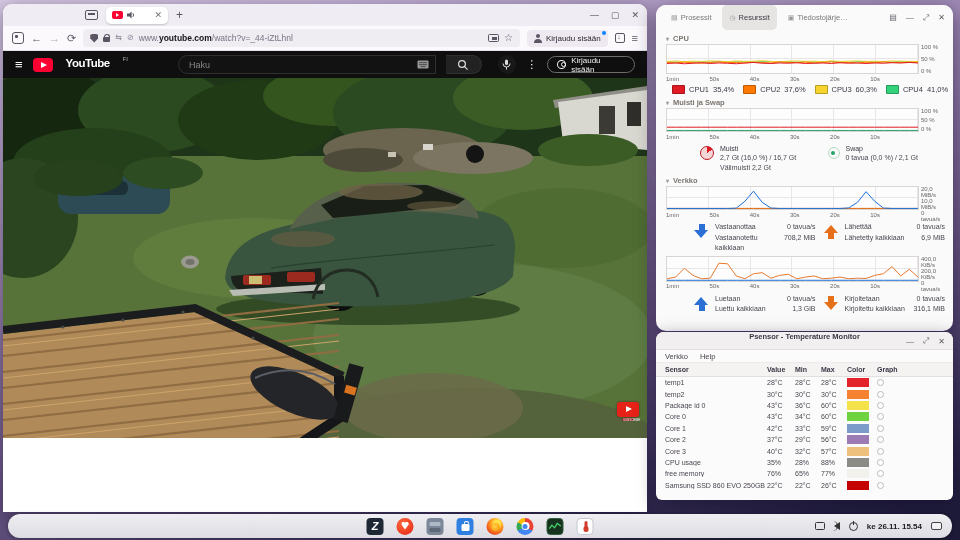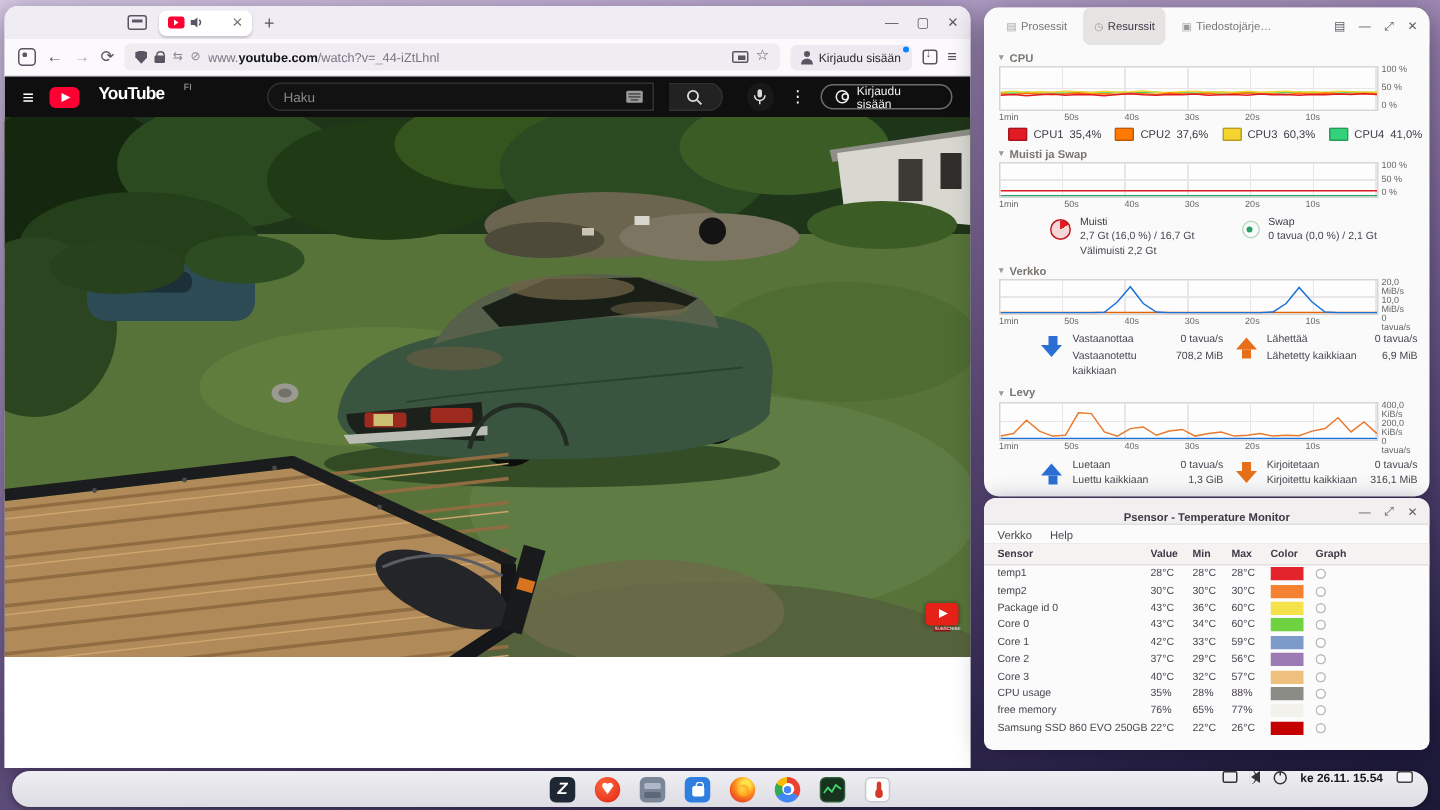--- a/index.html
+++ b/index.html
@@ -100,21 +100,21 @@
   .arrw.up .stem{bottom:0}.arrw.up .head{bottom:6px;border-bottom:8px solid}
   .arrw.blue .stem{background:#2b6fd4}.arrw.blue .head{border-top-color:#2b6fd4;border-bottom-color:#2b6fd4}
   .arrw.orange .stem{background:#e6701a}.arrw.orange .head{border-top-color:#e6701a;border-bottom-color:#e6701a}
   .iotab{flex:1;font-size:7px;color:#4a4550;line-height:1.5}
   .iorow{display:flex}
   .iorow .l{flex:1}
   .iorow .v{text-align:right;white-space:nowrap}
 
   
   .pswin{position:absolute;left:656px;top:332px;width:297px;height:168px;background:#fcfbfb;border-radius:8px 8px 6px 6px;box-shadow:0 5px 18px rgba(20,10,40,.5);overflow:hidden}
-  .pstitle{height:18px;background:#f1efef;display:flex;align-items:flex-end;justify-content:center;font-size:7.5px;font-weight:bold;color:#3d3846;position:relative;border-bottom:1px solid #e2dfdf}
+  .pstitle{height:18px;background:#f1efef;display:flex;align-items:flex-start;justify-content:center;font-size:7.5px;font-weight:bold;color:#3d3846;position:relative;border-bottom:1px solid #e2dfdf}
   .psctl{position:absolute;right:8px;top:0;height:18px;display:flex;gap:9px;align-items:center;font-size:8px;color:#5f5a64;font-weight:normal}
   .psmenu{height:13px;display:flex;gap:12px;align-items:center;padding:0 9px;font-size:7.5px;color:#4a4550;border-bottom:1px solid #eceaea}
   .pshead,.ps-row{display:grid;grid-template-columns:102px 28px 26px 26px 30px 26px;align-items:center;padding:0 0 0 9px}
   .pshead{height:14px;background:#f4f3f2;border-bottom:1px solid #e2dfdf;font-size:7px;font-weight:bold;color:#3d3846}
   .ps-row{height:11.4px;font-size:7px;color:#4a4550}
   .ps-c{overflow:hidden;white-space:nowrap}
   .ps-swatch{width:22px;height:9px}
   .ps-radio{width:7px;height:7px;border:1px solid #bbb;border-radius:50%;background:#fff}
 
   
@@ -133,21 +133,21 @@
   .ic-ffx{background:radial-gradient(circle at 62% 30%,#ffe14a 0 18%,#ff9a1f 40%,#f0541e 70%,#c63a6b 100%);border-radius:50%}
   .ic-ffx:before{content:"";position:absolute;left:5px;top:5px;width:8px;height:8px;border-radius:50%;background:radial-gradient(circle at 40% 40%,#ffd54a,#ff8a00)}
   .ic-chrome{border-radius:50%;background:conic-gradient(#ea4335 0 120deg,#4285f4 120deg 240deg,#34a853 240deg 300deg,#fbbc05 300deg 360deg)}
   .ic-chrome:before{content:"";position:absolute;left:4.5px;top:4.5px;width:8px;height:8px;border-radius:50%;background:#fff}
   .ic-chrome:after{content:"";position:absolute;left:6px;top:6px;width:5px;height:5px;border-radius:50%;background:#4285f4}
   .ic-mon{background:#17331f;border:1px solid #2c5c38;border-radius:4px}
   .ic-graphline{position:absolute;inset:0}
   .ic-psensor{background:#fdfdfd;border:1px solid #c6c9d2;border-radius:4px}
   .ic-psensor:before{content:"";position:absolute;left:7px;top:2.5px;width:3px;height:9px;background:#d43a2a;border-radius:2px}
   .ic-psensor:after{content:"";position:absolute;left:5.8px;bottom:2px;width:5.5px;height:5.5px;background:#d43a2a;border-radius:50%}
-  .tray{position:absolute;right:10px;top:0;height:24px;display:flex;gap:9px;}
+  .tray{position:absolute;right:10px;top:0;height:24px;display:flex;gap:9px;align-items:center}
   .tr-win{width:10px;height:8px;border:1.2px solid #333;border-radius:1.5px}
   .tr-spk{width:0;height:0;border-top:4px solid transparent;border-bottom:4px solid transparent;border-right:6px solid #333;position:relative}
   .tr-spk:before{content:"";position:absolute;left:-1px;top:-5px;width:4px;height:10px;border-right:1.4px solid #333;border-radius:0 5px 5px 0}
   .tr-pwr{width:9px;height:9px;border:1.3px solid #333;border-radius:50%;position:relative}
   .tr-pwr:before{content:"";position:absolute;left:2.9px;top:-2px;width:1.4px;height:4px;background:#333}
   .clock{font-size:8px;font-weight:bold;color:#1c1c1c;white-space:nowrap}
   .tr-desk{width:11px;height:8px;border:1.2px solid #444;border-radius:2px;background:rgba(255,255,255,.5)}
 </style>
 </head>
 <body>
@@ -510,24 +510,20 @@
               <span class="v">0 tavua/s</span>
             </div>
           <div class="iorow">
               <span class="l">Lähetetty kaikkiaan</span>
               <span class="v">6,9 MiB</span>
             </div>
         </div>
       </div>
     </div>
 
-    <div class="sechead">
-        <span class="tri">▾</span>
-        <span>Levy</span>
-      </div>
     <div class="graphrow">
       <div class="plot" style="height:26px">
           <svg viewBox="0 0 100 40" preserveAspectRatio="none" style="position: absolute; inset: 0px; width: 100%; height: 100%;">
             <polyline points="0.00,38.81 3.45,38.81 6.90,38.81 10.34,38.81 13.79,38.81 17.24,38.81 20.69,38.81 24.14,38.81 27.59,38.81 31.03,38.81 34.48,38.81 37.93,38.81 41.38,38.81 44.83,38.81 48.28,38.81 51.72,38.81 55.17,38.81 58.62,38.81 62.07,38.81 65.52,38.81 68.97,38.81 72.41,38.81 75.86,38.81 79.31,38.81 82.76,38.81 86.21,38.81 89.66,38.81 93.10,38.81 96.55,38.81 100.00,38.81" fill="none" stroke="#1c71d8" stroke-width="1" vector-effect="non-scaling-stroke"></polyline>
             <polyline points="0.00,36.23 3.45,33.45 6.90,18.65 10.34,30.67 13.79,36.23 17.24,35.30 20.69,10.32 24.14,11.25 27.59,31.60 31.03,36.23 34.48,27.90 37.93,26.05 41.38,35.30 44.83,30.67 48.28,28.82 51.72,36.23 55.17,33.45 58.62,31.60 62.07,36.23 65.52,35.30 68.97,33.45 72.41,36.23 75.86,35.30 79.31,35.76 82.76,30.67 86.21,27.90 89.66,15.88 93.10,31.60 96.55,20.50 100.00,33.45" fill="none" stroke="#e87a2e" stroke-width="1" vector-effect="non-scaling-stroke"></polyline>
           </svg>
         </div>
       <div class="ylab" style="height:26px">
           <span>400,0 KiB/s</span>
           <span>200,0 KiB/s</span>

